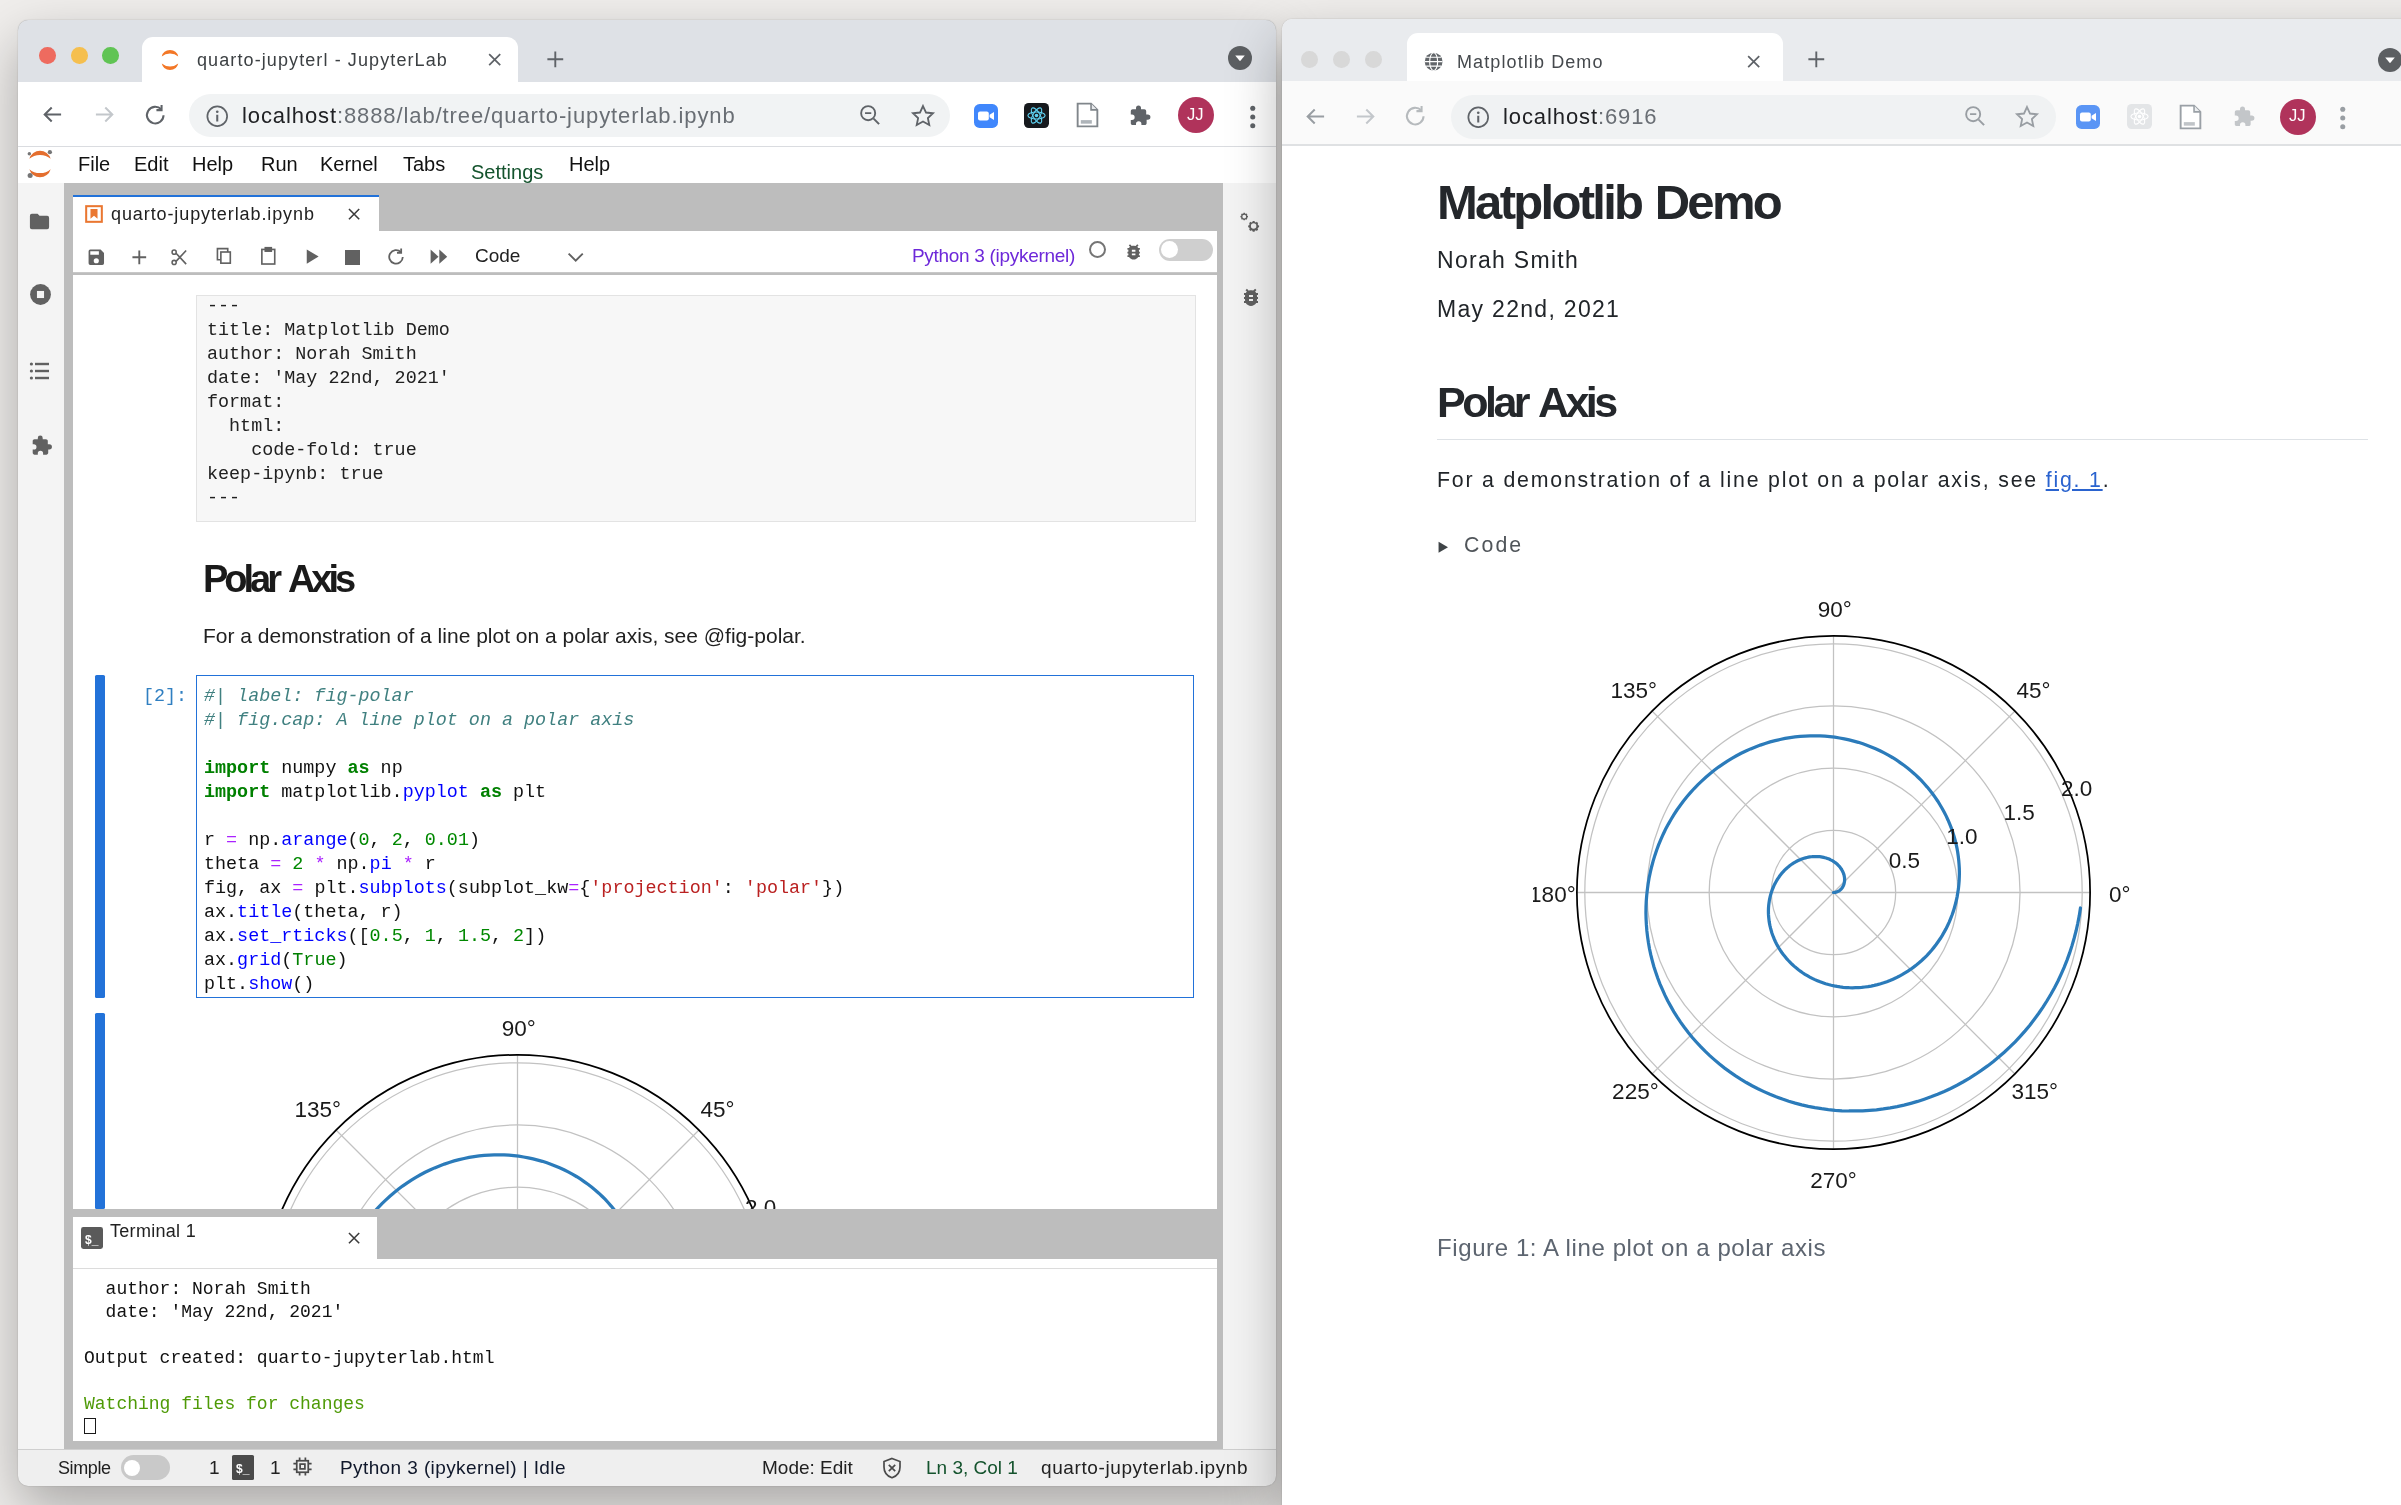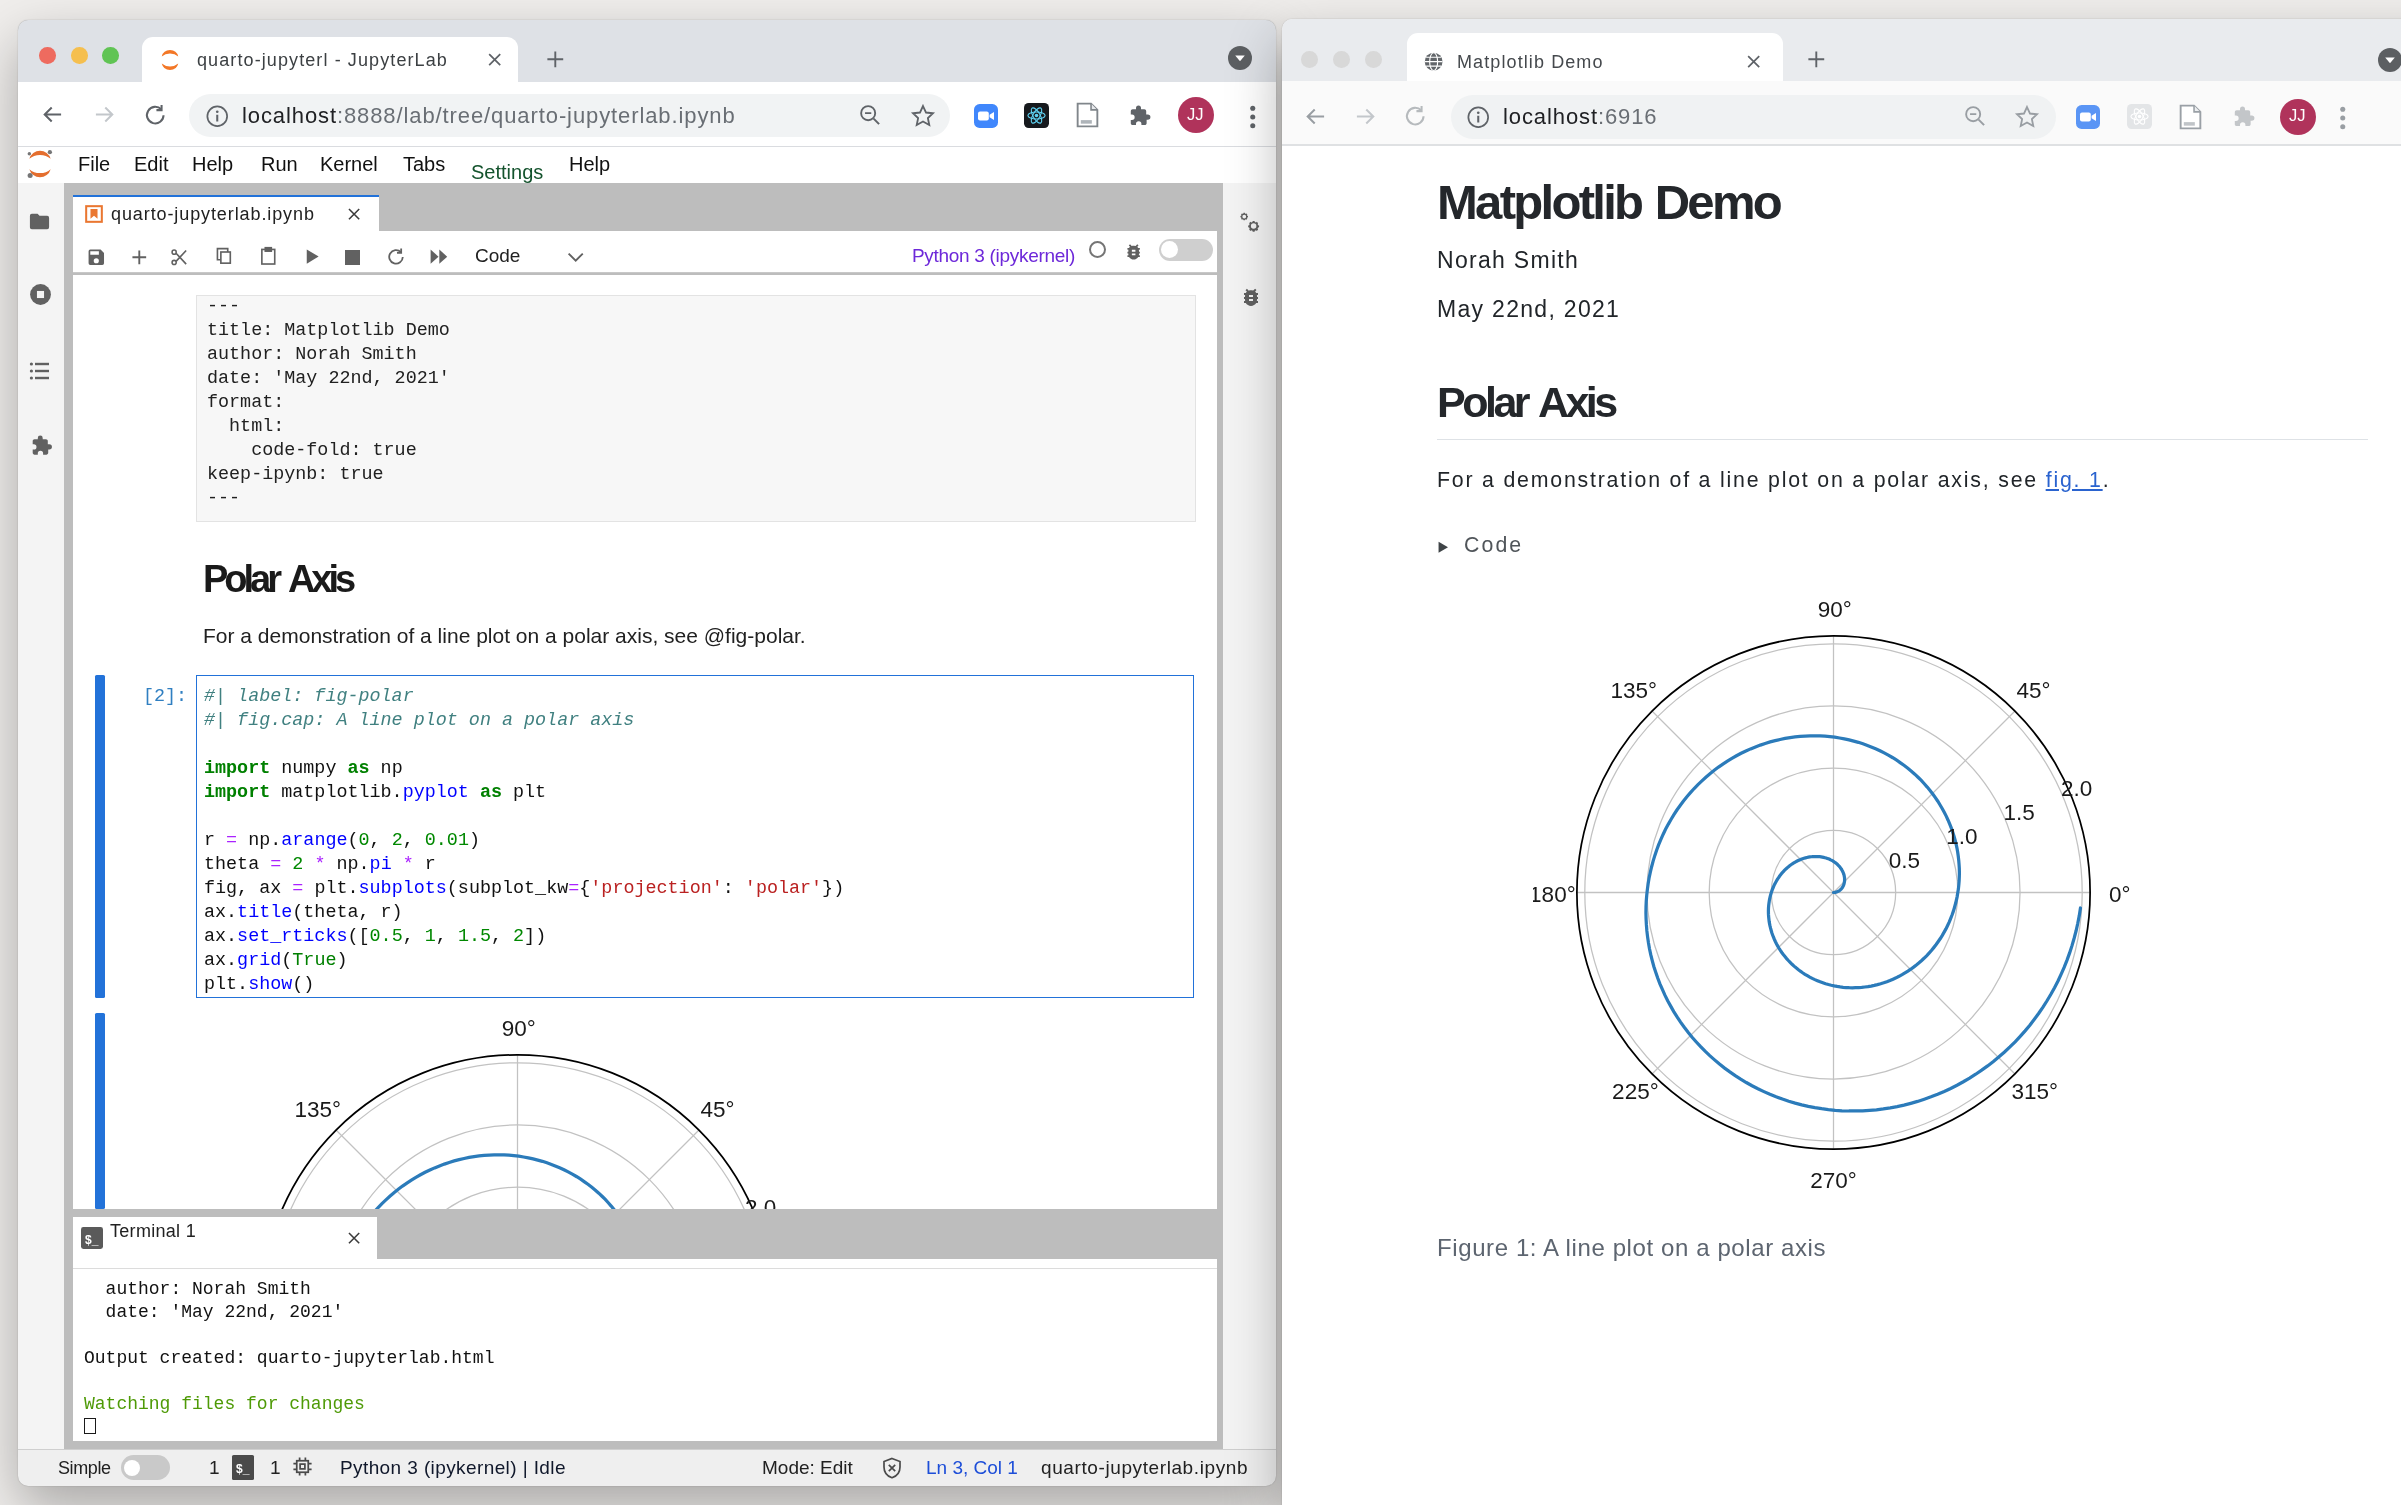--- a/index.html
+++ b/index.html
@@ -265,21 +265,21 @@
       <rect x="6" y="6" width="12" height="12"></rect>
       <rect x="9.5" y="9.5" width="5" height="5"></rect>
       <path d="M9 6V2.5 M15 6V2.5 M9 21.5V18 M15 21.5V18 M6 9H2.5 M6 15H2.5 M21.5 9H18 M21.5 15H18"></path>
     </svg>
     <div style="position:absolute;left:322px;top:1438px;font:normal 19px 'Liberation Sans',sans-serif;color:#0f172a;white-space:pre;line-height:19px;letter-spacing:0.4px;">Python 3 (ipykernel) | Idle</div>
     <div style="position:absolute;left:744px;top:1438px;font:normal 19px 'Liberation Sans',sans-serif;color:#212121;white-space:pre;line-height:19px;">Mode: Edit</div>
     <svg class="a" style="left:862px;top:1436px" width="24" height="24" viewBox="0 0 24 24" fill="none" stroke="#4a4a4a" stroke-width="1.7">
       <path d="M12 2.5 L20 5.5 V11 C20 16.5 16.8 20.2 12 21.8 C7.2 20.2 4 16.5 4 11 V5.5 Z"></path>
       <path d="M8.8 8.8 15.2 15.2 M15.2 8.8 8.8 15.2"></path>
     </svg>
-    <div style="position:absolute;left:908px;top:1438px;font:normal 19px 'Liberation Sans',sans-serif;color:#1d4ed8;white-space:pre;line-height:19px;">Ln 3, Col 1</div>
+    <div style="position:absolute;left:908px;top:1438px;font:normal 19px 'Liberation Sans',sans-serif;color:#14532d;white-space:pre;line-height:19px;">Ln 3, Col 1</div>
     <div style="position:absolute;left:1023px;top:1438px;font:normal 19px 'Liberation Sans',sans-serif;color:#212121;white-space:pre;line-height:19px;letter-spacing:0.6px;">quarto-jupyterlab.ipynb</div>
   </div>
 <div class="a" style="left:1282px;top:19px;width:1186px;height:1494px;border-radius:10.3px 0 0 0;background:#fff;box-shadow:0 22px 55px rgba(0,0,0,.30),0 0 1.2px rgba(0,0,0,.3);overflow:hidden">
     <div class="a" style="left:0;top:0;width:1186px;height:62px;background:#e9ebee"></div>
     <div class="a" style="left:19.4px;top:32px;width:16.6px;height:16.6px;border-radius:50%;background:#d8d8d8"></div>
     <div class="a" style="left:51px;top:32px;width:16.6px;height:16.6px;border-radius:50%;background:#d8d8d8"></div>
     <div class="a" style="left:83px;top:32px;width:16.6px;height:16.6px;border-radius:50%;background:#d8d8d8"></div>
     <div class="a" style="left:125px;top:14.2px;width:376px;height:48px;background:#fff;border-radius:11px 11px 0 0"></div>
     <svg class="a" style="left:141px;top:32px" width="21.3" height="21.3" viewBox="0 0 24 24">
       <circle cx="12" cy="12" r="10" fill="#616569"></circle>

